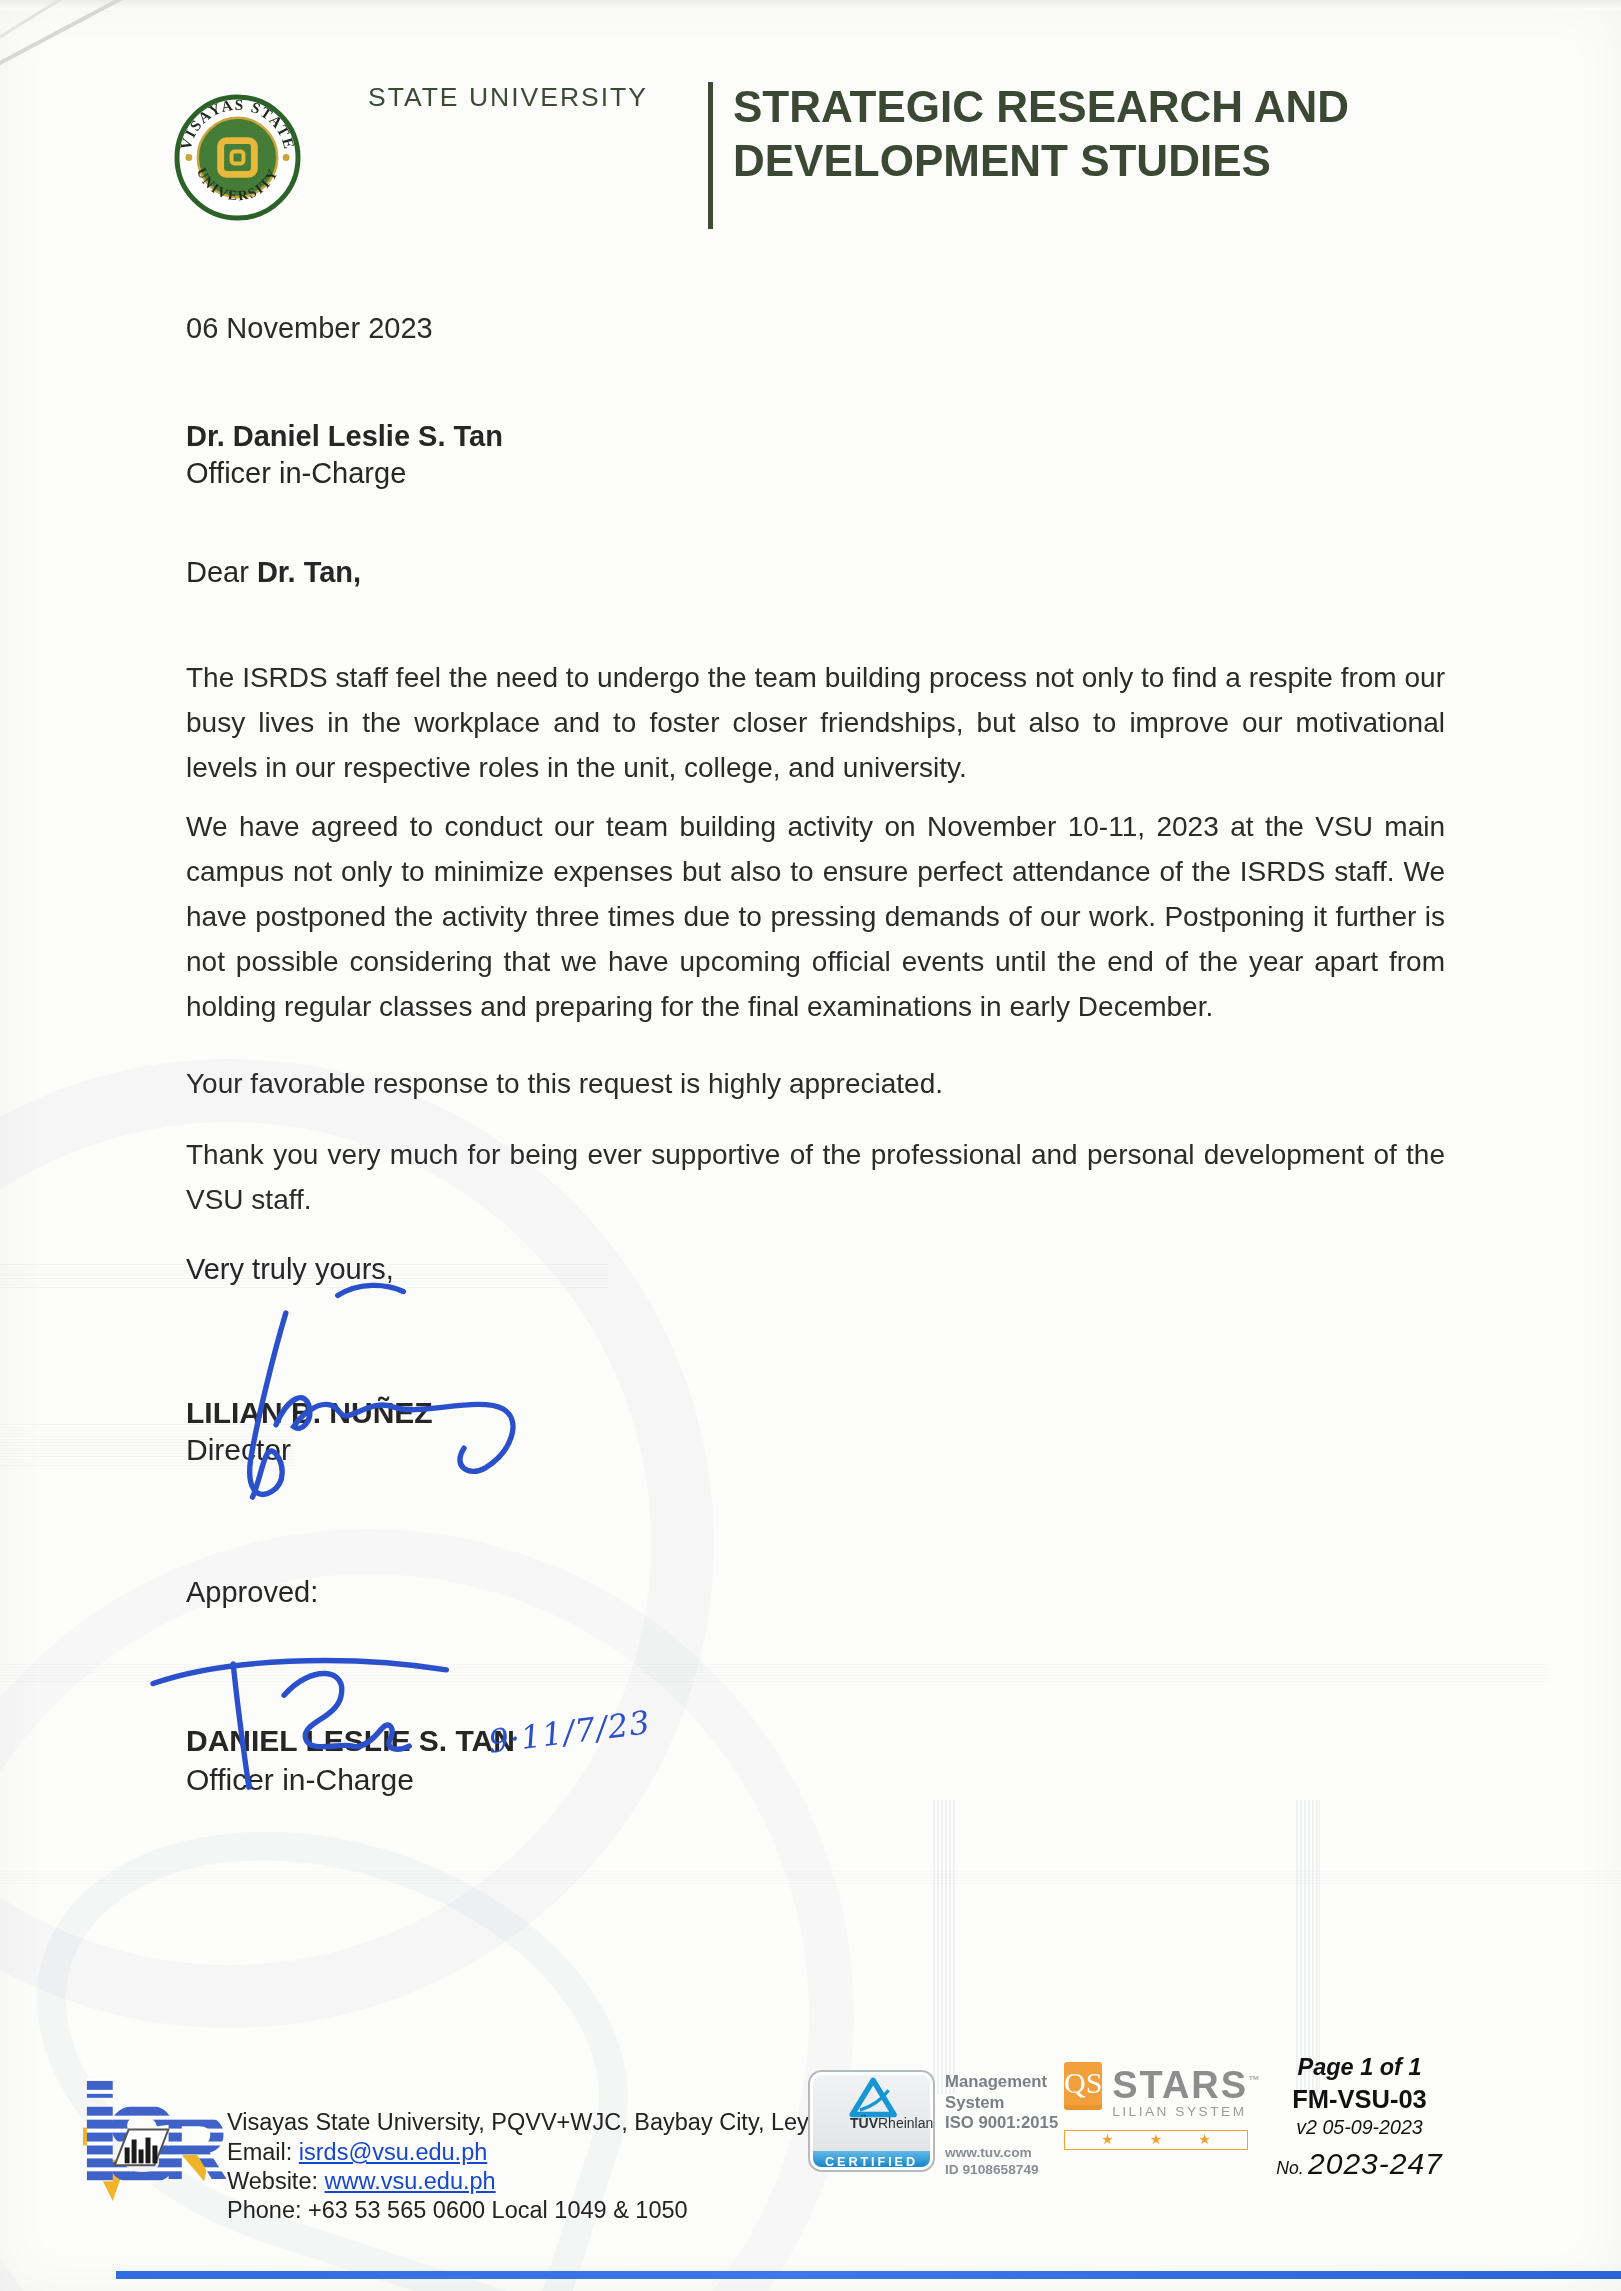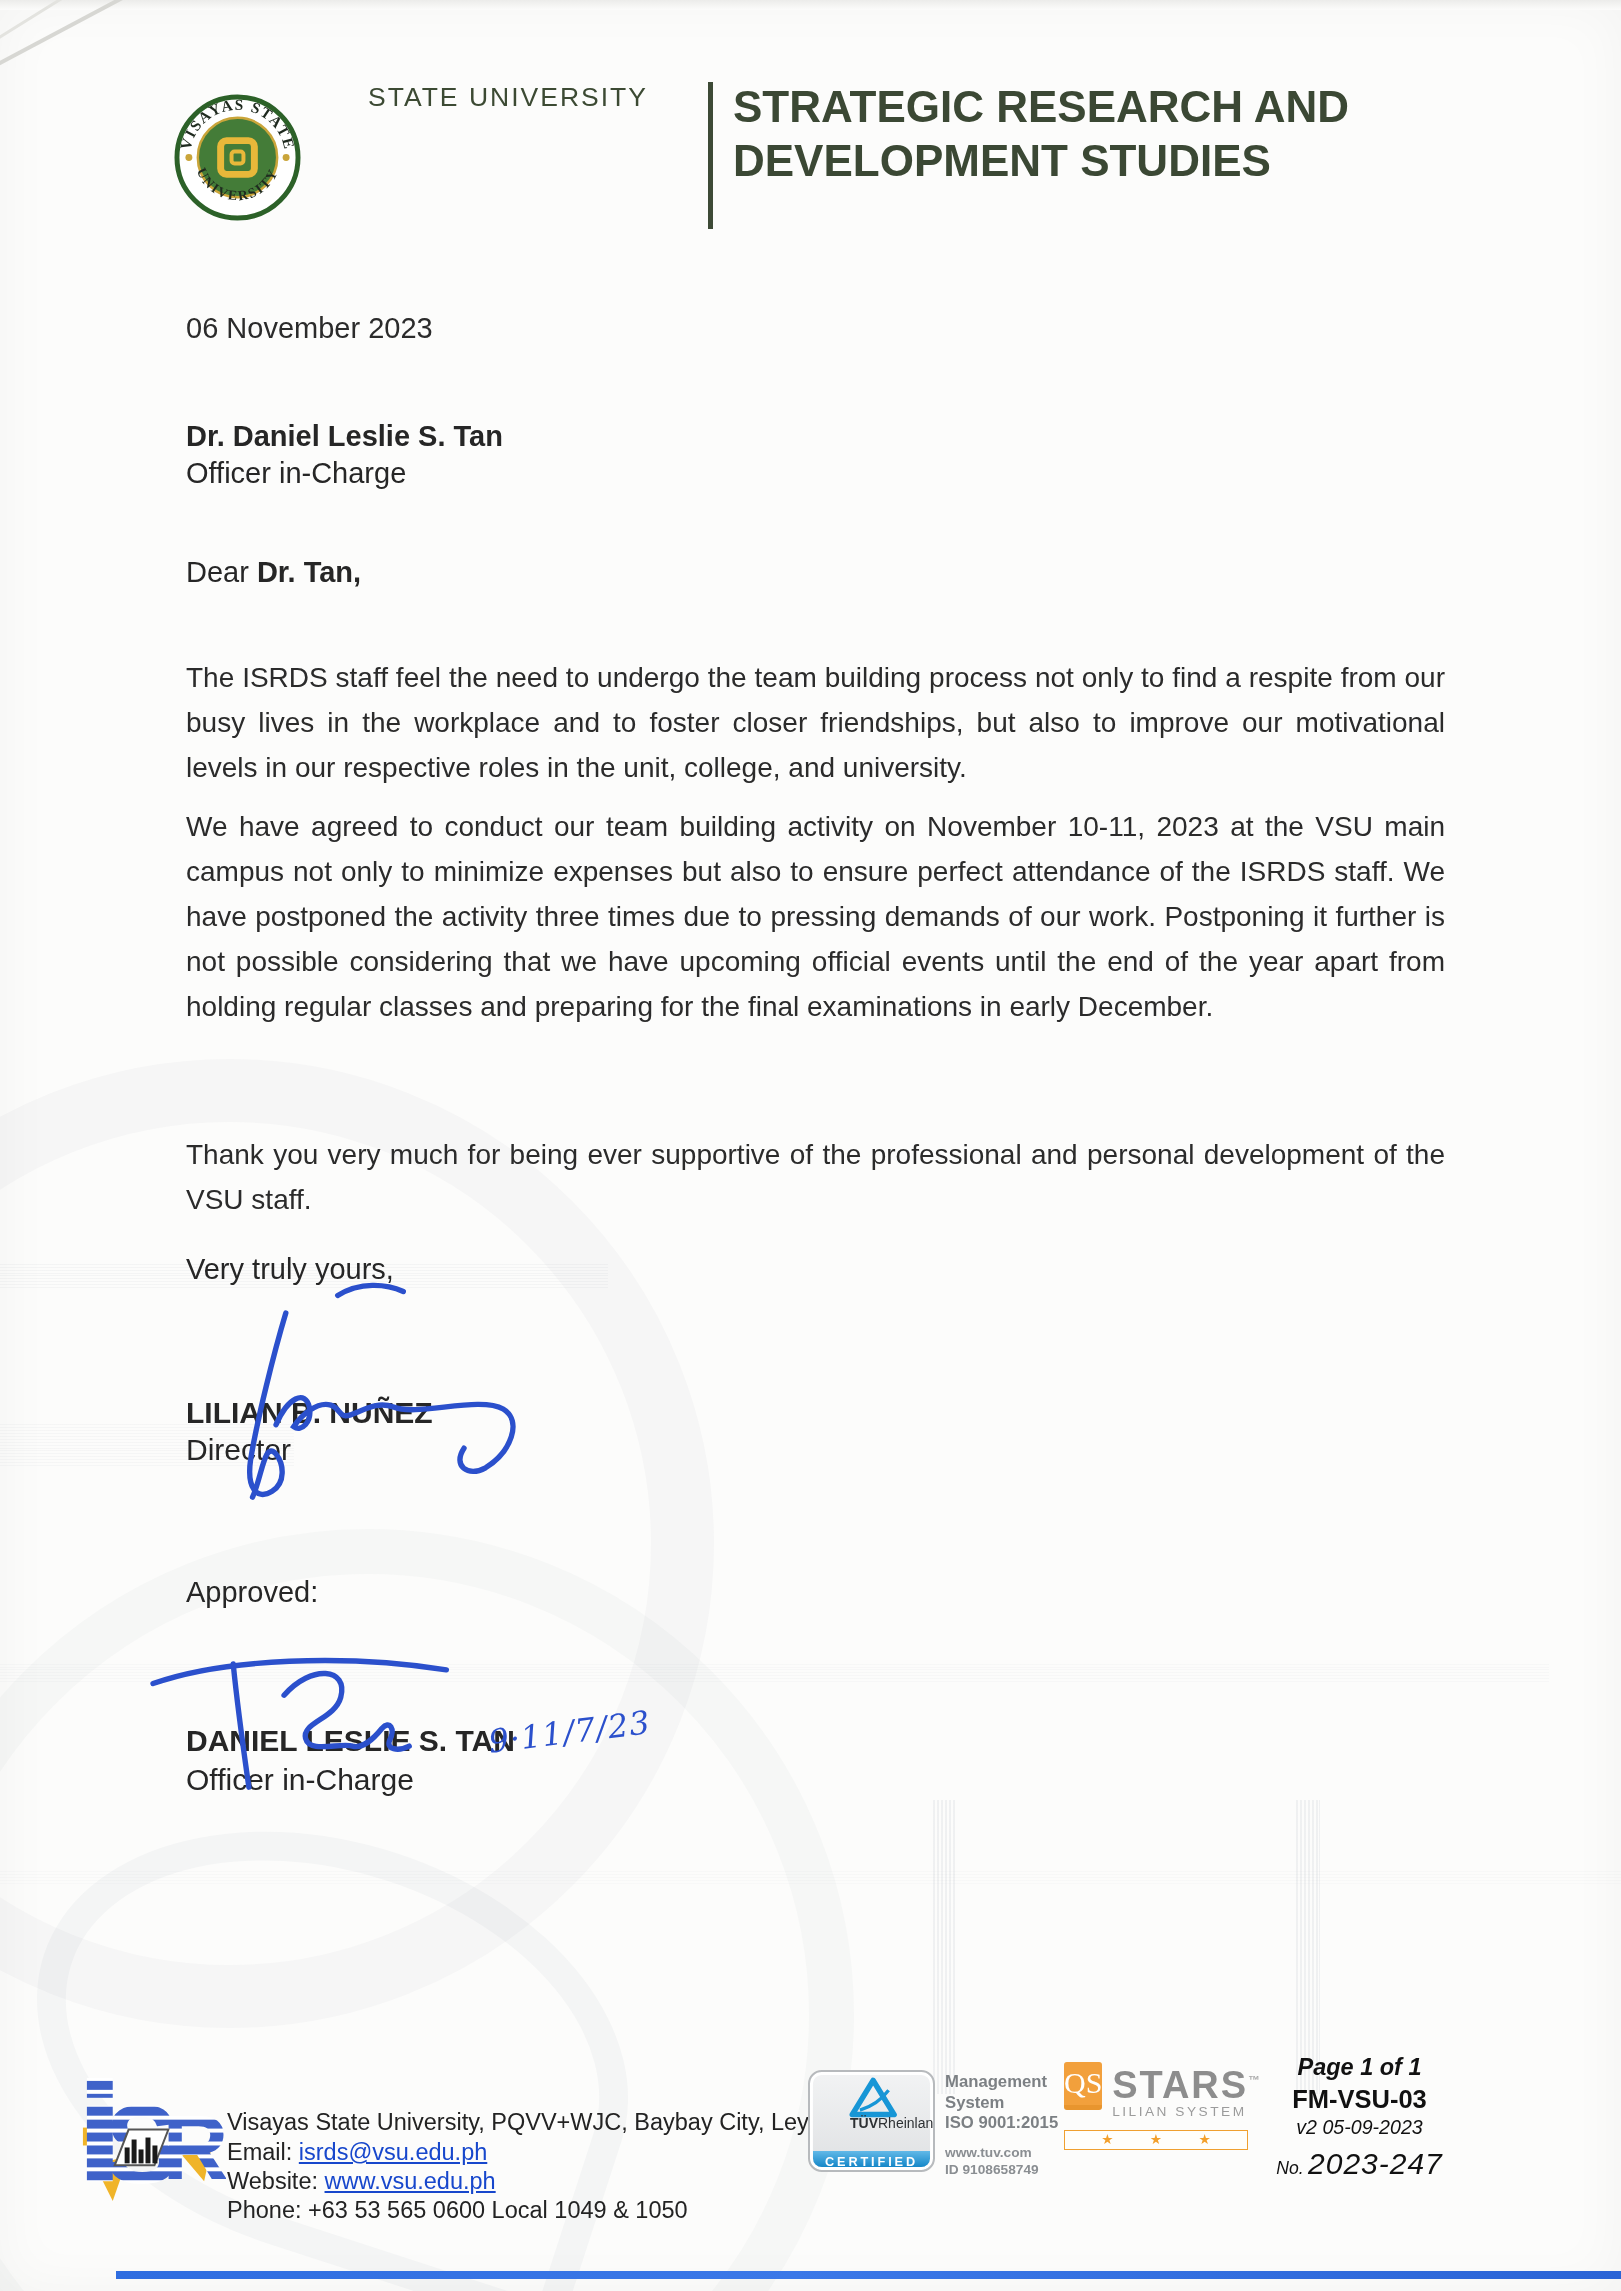--- a/index.html
+++ b/index.html
@@ -158,20 +158,21 @@
 
   <div class="abs recipient">
     <div class="bold">Dr. Daniel Leslie S. Tan</div>
     <div>Officer in-Charge</div>
   </div>
 
   <div class="abs salutation"><span>Dear </span><span class="bold">Dr. Tan,</span></div>
 
   <p class="abs para body-text p1">The ISRDS staff feel the need to undergo the team building process not only to find a respite from our busy lives in the workplace and to foster closer friendships, but also to improve our motivational levels in our respective roles in the unit, college, and university.</p>
   <p class="abs para body-text p2">We have agreed to conduct our team building activity on November 10-11, 2023 at the VSU main campus not only to minimize expenses but also to ensure perfect attendance of the ISRDS staff. We have postponed the activity three times due to pressing demands of our work. Postponing it further is not possible considering that we have upcoming official events until the end of the year apart from holding regular classes and preparing for the final examinations in early December.</p>
+  <p class="abs para body-text p3">Your favorable response to this request is highly appreciated.</p>
   <p class="abs para body-text p4">Thank you very much for being ever supportive of the professional and personal development of the VSU staff.</p>
 
   <div class="abs closing">Very truly yours,</div>
 
   <svg class="sig sig1" viewBox="0 0 430 240" fill="none" stroke="#2b50cc" stroke-width="5.5" stroke-linecap="round">
     <path d="M205,26 C228,12 254,14 272,22"></path>
     <path d="M152,44 C140,84 122,156 116,194 C112,222 122,236 138,226 C152,217 150,198 142,188 C130,174 128,210 118,232"></path>
     <path d="M142,158 C154,130 172,122 176,140 C179,155 168,166 160,160 C168,148 184,134 198,138 C208,141 206,152 218,148 C234,142 246,134 262,140 C286,150 350,128 374,142 C394,154 382,186 356,202 C338,212 322,200 334,182"></path>
   </svg>
 

